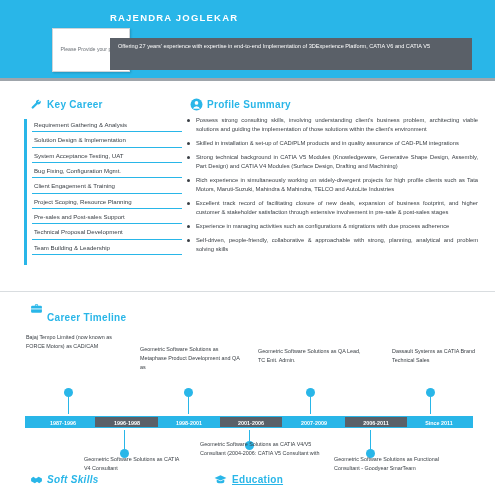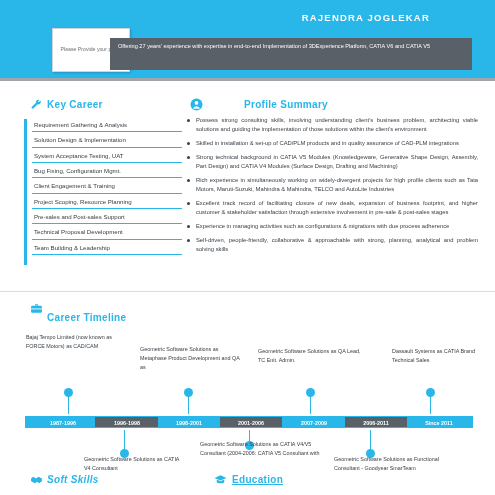--- a/index.html
+++ b/index.html
@@ -12,21 +12,21 @@
     position:relative;
   }
 
   
   .header-band {
     position:absolute; left:0; top:0; width:495px; height:78px;
     background:#29b6e8;
   }
   .header-name {
     position:absolute; left:110px; top:12px; width:320px;
-    text-align:right;
+    text-align:left;
     color:#ffffff;
     font-size:9.5px;
     letter-spacing:1.2px;
     font-weight:bold;
   }
   .photo-box {
     position:absolute; left:52px; top:28px; width:78px; height:44px;
     background:#ffffff; border:1px solid #cfd4d8;
     display:flex; align-items:center; justify-content:center;
     text-align:center;
@@ -73,21 +73,21 @@
     padding:4px 2px 3px 2px;
     border-bottom:1px solid #29b6e8;
     line-height:1.2;
   }
   .skill-bar {
     position:absolute; left:24px; top:119px; width:3px; height:146px;
     background:#29b6e8;
   }
 
   
-  #profile-title { left:207px; top:99px;margin-left:37px; }
+  #profile-title { left:207px; top:99px; }
   #profile-icon  { left:190px; top:98px; }
   .profile-list {
     position:absolute; left:186px; top:116px; width:292px;
   }
   .profile-item {
     position:relative;
     font-size:5.8px; color:#3b4046;
     line-height:1.55;
     margin-bottom:5px;
     padding-left:10px;

